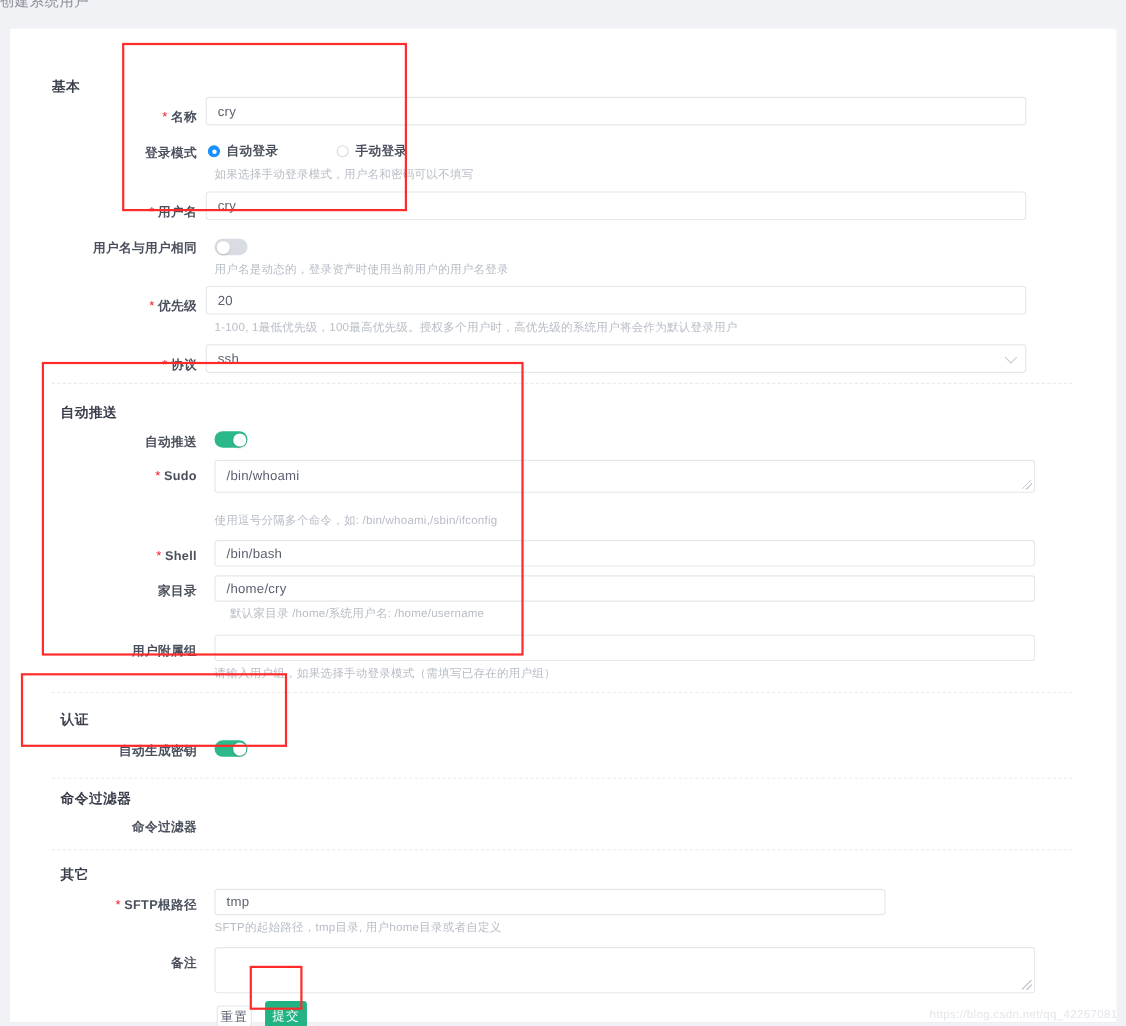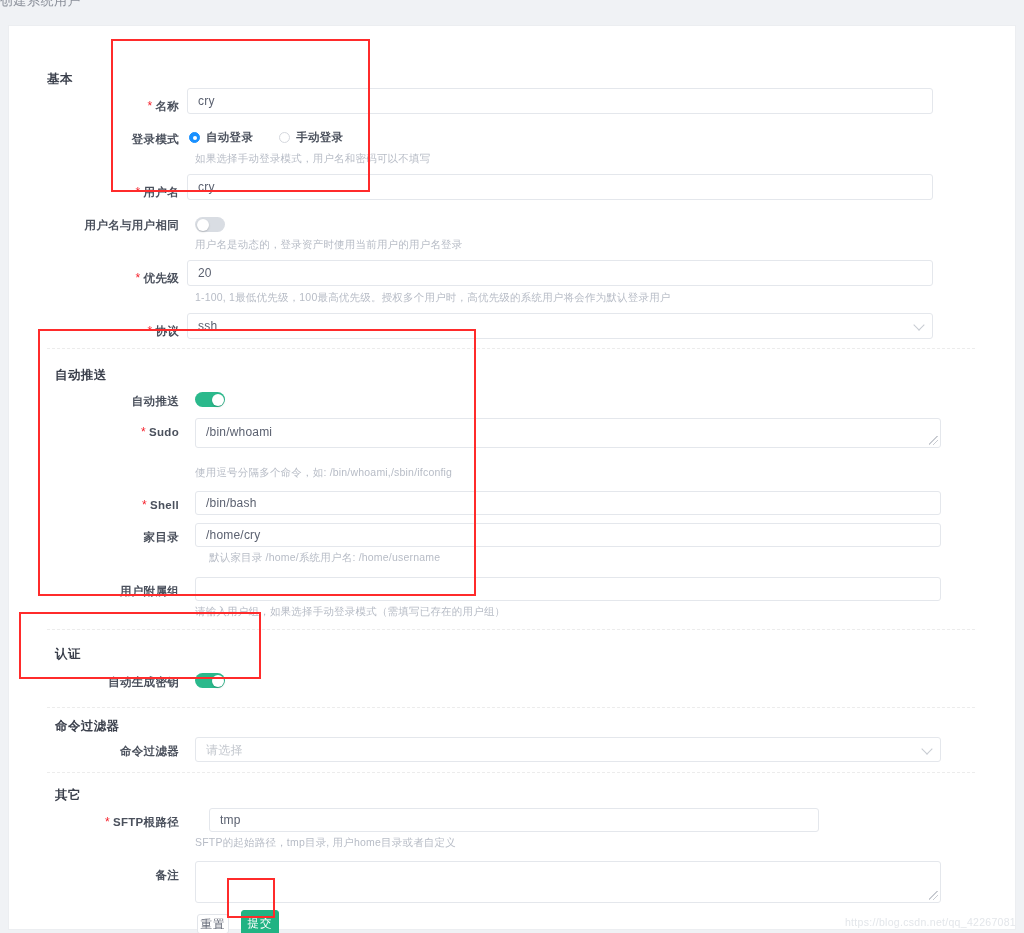--- a/index.html
+++ b/index.html
@@ -98,21 +98,21 @@
   .chev {
     position: absolute;
     right: 9px; top: 50%;
     width: 8px; height: 8px;
     margin-top: -5px;
     border-right: 1.4px solid #c7cbd2;
     border-bottom: 1.4px solid #c7cbd2;
     transform: rotate(45deg);
   }
   
-  .radio-group { position: absolute; display: flex; align-items: center; }
+  .radio-group { position: absolute; display: flex; align-items: center; gap: 27px; }
   .radio-item { display: flex; align-items: center; margin-right: 26px; }
   .radio-dot {
     width: 11px; height: 11px; border-radius: 50%;
     border: 1px solid #d5d8de; background: #fff;
     margin-right: 6px; position: relative; flex: none;
   }
   .radio-dot.on { border-color: #1890ff; background: #1890ff; }
   .radio-dot.on::after {
     content: ""; position: absolute;
     left: 50%; top: 50%; width: 4px; height: 4px;
@@ -240,28 +240,27 @@
     <div class="section-title" style="left:46px; top:620px;">认证</div>
 
     <div class="lbl" style="left:50px; top:649px; width:120px;">自动生成密钥</div>
     <div class="sw on" style="left:186px; top:647px;"></div>
 
     <div class="divider" style="left:38px; top:681px; width:928px;"></div>
 
     <div class="section-title" style="left:46px; top:692px;">命令过滤器</div>
 
     <div class="lbl" style="left:50px; top:718px; width:120px;">命令过滤器</div>
-    <div class="field ph" style="left:186px; top:711px; width:746px; height:25px;">请选择<span class="chev"></span></div>
 
     <div class="divider" style="left:38px; top:746px; width:928px;"></div>
 
     <div class="section-title" style="left:46px; top:761px;">其它</div>
 
     <div class="lbl req" style="left:50px; top:789px; width:120px;">SFTP根路径</div>
-    <div class="field" style="left:200px; top:782px; width:610px; height:24px;">tmp</div>
+    <div class="field" style="left:186px; top:782px; width:610px; height:24px;">tmp</div>
     <div class="hint" style="left:186px; top:810px;">SFTP的起始路径，tmp目录, 用户home目录或者自定义</div>
 
     <div class="lbl" style="left:60px; top:842px; width:110px;">备注</div>
     <div class="field area" style="left:186px; top:835px; width:746px; height:42px;">
         <span class="resize-grip">
           <i></i>
         </span>
       </div>
 
     <div class="btn btn-reset" style="left:188px; top:888px; width:32px; height:20px;">重置</div>

